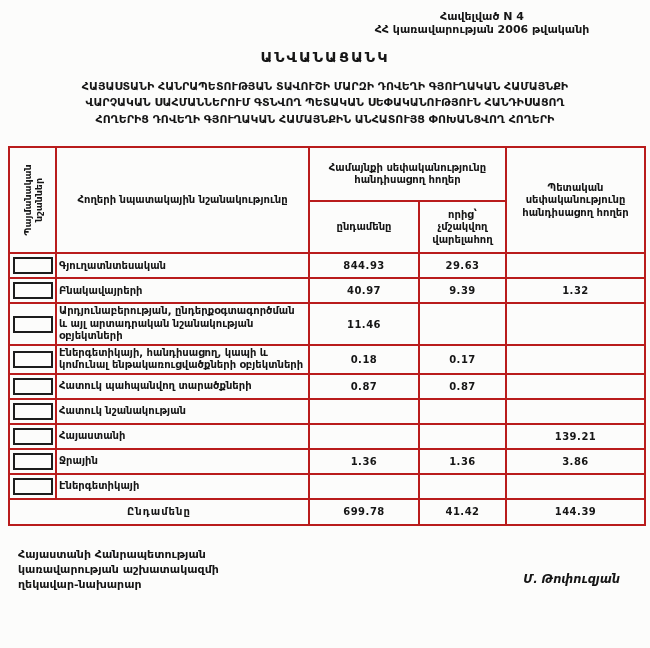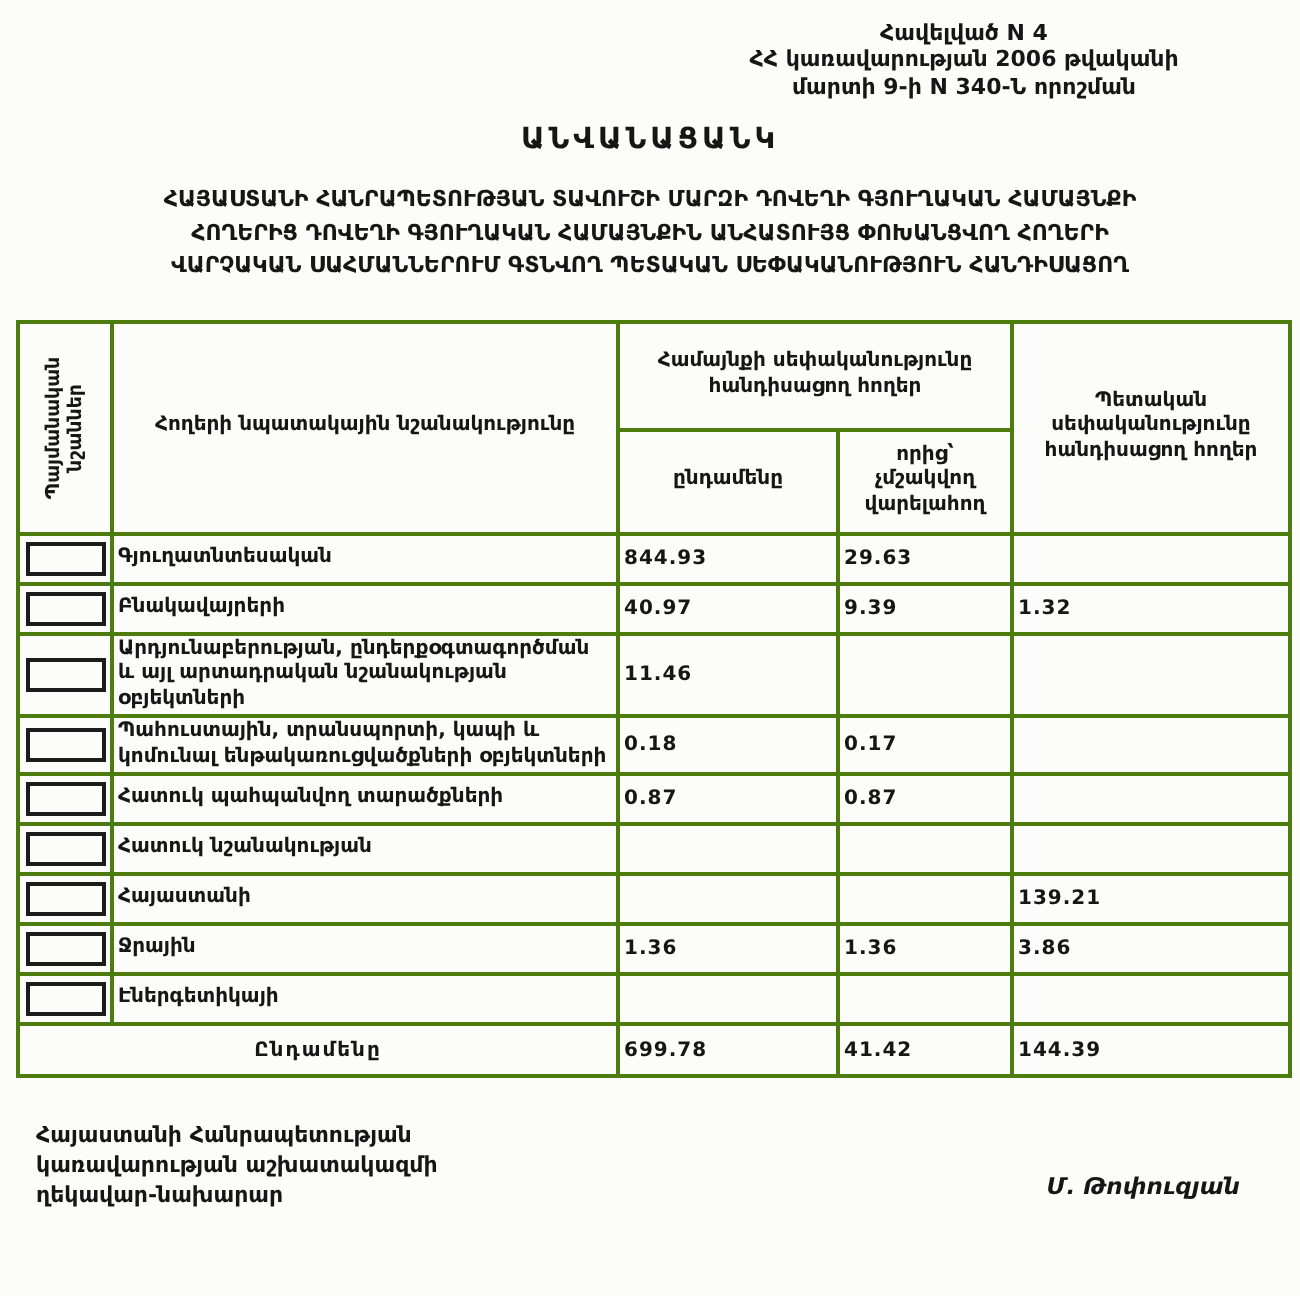--- a/index.html
+++ b/index.html
@@ -31,21 +31,21 @@
   }
 
   
   table.land{
     border-collapse:collapse;
     margin:18px 0 0 8px;
     width:636px;
     table-layout:fixed;
   }
   table.land th,table.land td{
-    border:2px solid #4d7c0f;
+    border:2px solid #b91c1c;
     padding:1px 2px;
     font-size:10px;
     vertical-align:middle;
     overflow:hidden;
   }
   table.land th{font-weight:700;text-align:center;line-height:1.25;}
   col.c-sym{width:47px;}
   col.c-purpose{width:253px;}
   col.c-total{width:110px;}
   col.c-ofwhich{width:87px;}
@@ -65,21 +65,21 @@
   .legend-box{
     display:inline-block;width:36px;height:13px;
     border:2px solid #1c1c1c;background:#fcfcfb;
     vertical-align:middle;
   }
   td.lbl{
     font-weight:700;font-size:10px;line-height:1.25;
     padding-left:5px;text-align:left;
   }
   td.num{
-    text-align:left;font-size:11px;font-weight:700;
+    text-align:center;font-size:11px;font-weight:700;
     letter-spacing:0.5px;
   }
   tr.data{height:25px;}
   tr.tall{height:27px;}
   tr.total-row{height:26px;}
   tr.total-row td{font-weight:700;}
   td.total-lbl{text-align:center;font-size:11px;letter-spacing:1px;}
 
   
   .footer{
@@ -94,29 +94,28 @@
   }
 </style>
 </head>
 <body>
 
 <div class="page">
 
   <div class="annex">
     <div>Հավելված N 4</div>
     <div>ՀՀ կառավարության 2006 թվականի</div>
-    <div>մարտի 9-ի N 340-Ն որոշման</div>
   </div>
 
   <div class="title">ԱՆՎԱՆԱՑԱՆԿ</div>
 
   <div class="subtitle">
     <div>ՀԱՅԱՍՏԱՆԻ ՀԱՆՐԱՊԵՏՈՒԹՅԱՆ ՏԱՎՈՒՇԻ ՄԱՐԶԻ ԴՈՎԵՂԻ ԳՅՈՒՂԱԿԱՆ ՀԱՄԱՅՆՔԻ</div>
+    <div>ՎԱՐՉԱԿԱՆ ՍԱՀՄԱՆՆԵՐՈՒՄ ԳՏՆՎՈՂ ՊԵՏԱԿԱՆ ՍԵՓԱԿԱՆՈՒԹՅՈՒՆ ՀԱՆԴԻՍԱՑՈՂ</div>
     <div>ՀՈՂԵՐԻՑ ԴՈՎԵՂԻ ԳՅՈՒՂԱԿԱՆ ՀԱՄԱՅՆՔԻՆ ԱՆՀԱՏՈՒՅՑ ՓՈԽԱՆՑՎՈՂ ՀՈՂԵՐԻ</div>
-    <div>ՎԱՐՉԱԿԱՆ ՍԱՀՄԱՆՆԵՐՈՒՄ ԳՏՆՎՈՂ ՊԵՏԱԿԱՆ ՍԵՓԱԿԱՆՈՒԹՅՈՒՆ ՀԱՆԴԻՍԱՑՈՂ</div>
   </div>
 
   <table class="land">
     <colgroup>
       <col class="c-sym">
         <col class="c-purpose">
         <col class="c-total">
         <col class="c-ofwhich">
         <col class="c-state">
     </colgroup>
@@ -150,21 +149,21 @@
     </tr>
     <tr class="data tall">
       <td class="sym"><span class="legend-box"></span></td>
       <td class="lbl">Արդյունաբերության, ընդերքօգտագործման և այլ արտադրական նշանակության օբյեկտների</td>
       <td class="num">11.46</td>
       <td class="num"></td>
       <td class="num"></td>
     </tr>
     <tr class="data tall">
       <td class="sym"><span class="legend-box"></span></td>
-      <td class="lbl">Պահուստային, տրանսպորտի, կապի և կոմունալ ենթակառուցվածքների օբյեկտների</td>
+      <td class="lbl">Էներգետիկայի, հանդիսացող, կապի և կոմունալ ենթակառուցվածքների օբյեկտների</td>
       <td class="num">0.18</td>
       <td class="num">0.17</td>
       <td class="num"></td>
     </tr>
     <tr class="data">
       <td class="sym"><span class="legend-box"></span></td>
       <td class="lbl">Հատուկ պահպանվող տարածքների</td>
       <td class="num">0.87</td>
       <td class="num">0.87</td>
       <td class="num"></td>

